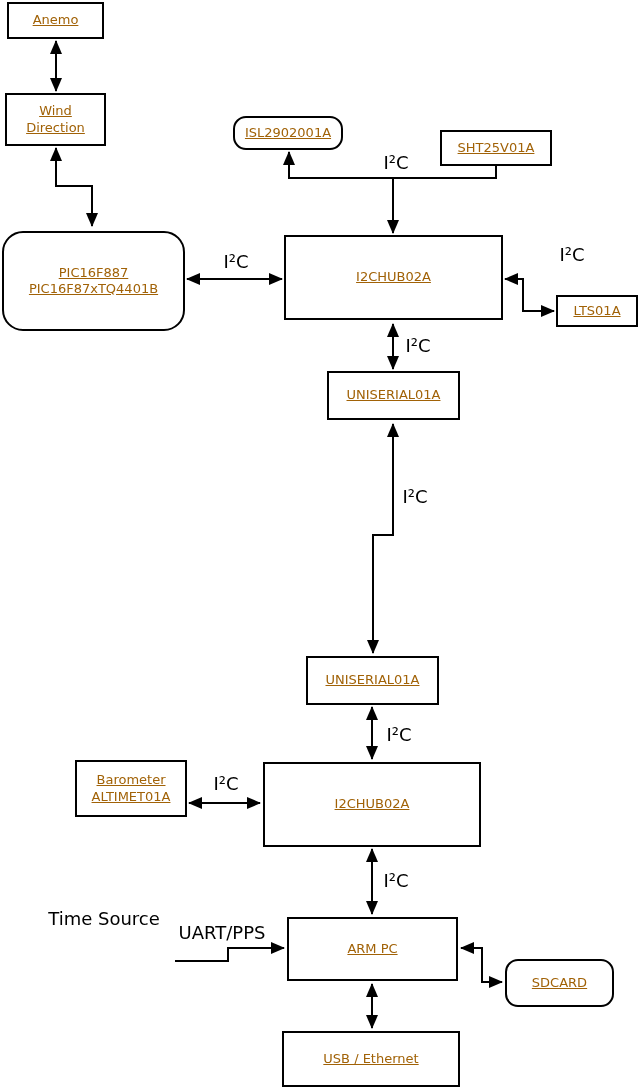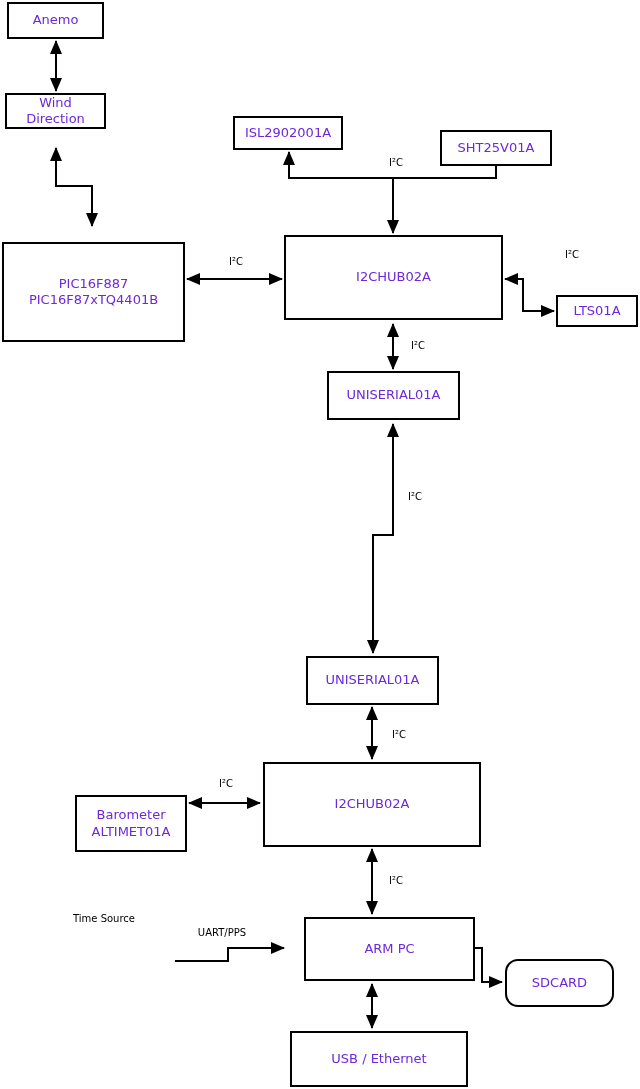--- a/index.html
+++ b/index.html
@@ -32,26 +32,27 @@
     justify-content: center;
     text-align: center;
     color: #000000;
     z-index: 2;
   }
   .node span {
     display: block;
     white-space: pre-line;
     font-size: 13px;
     line-height: 1.25;
-    color: #6d28d9;
+    color: #a16207;
+    text-decoration: underline;
   }
   .edge-label {
     position: absolute;
     transform: translate(-50%, -50%);
-    font-size: 10px;
+    font-size: 18px;
     color: #000000;
     white-space: nowrap;
     z-index: 3;
   }
 </style>
 </head>
 <body>
 
 <div id="canvas">
 
@@ -76,31 +77,31 @@
       <path d="M175,961 L228,961 L228,948 L284,948" marker-end="url(#arr)"></path>
       <path d="M461,948 L482,948 L482,982 L502,982" marker-start="url(#arr)" marker-end="url(#arr)"></path>
       <path d="M372,984 L372,1028" marker-start="url(#arr)" marker-end="url(#arr)"></path>
     </g>
   </svg>
 
   <div class="node" style="left:7px; top:2px; width:97px; height:37px;">
     <span>Anemo</span>
   </div>
 
-  <div class="node" style="left:5px; top:93px; width:101px; height:36px;">
+  <div class="node" style="left:5px; top:93px; width:101px; height:53px;">
     <span>Wind
 Direction</span>
   </div>
 
-  <div class="node" style="left:2px; top:242px; width:183px; height:100px;">
+  <div class="node" style="left:2px; top:231px; width:183px; height:100px;border-radius:21px;">
     <span>PIC16F887
 PIC16F87xTQ4401B</span>
   </div>
 
-  <div class="node" style="left:233px; top:116px; width:110px; height:34px;">
+  <div class="node" style="left:233px; top:116px; width:110px; height:34px;border-radius:13px;">
     <span>ISL2902001A</span>
   </div>
 
   <div class="node" style="left:440px; top:130px; width:112px; height:36px;">
     <span>SHT25V01A</span>
   </div>
 
   <div class="node" style="left:284px; top:235px; width:219px; height:85px;">
     <span>I2CHUB02A</span>
   </div>
@@ -114,35 +115,35 @@
   </div>
 
   <div class="node" style="left:306px; top:656px; width:133px; height:49px;">
     <span>UNISERIAL01A</span>
   </div>
 
   <div class="node" style="left:263px; top:762px; width:218px; height:85px;">
     <span>I2CHUB02A</span>
   </div>
 
-  <div class="node" style="left:75px; top:795px; width:112px; height:57px;">
+  <div class="node" style="left:75px; top:760px; width:112px; height:57px;">
     <span>Barometer
 ALTIMET01A</span>
   </div>
 
-  <div class="node" style="left:287px; top:917px; width:171px; height:64px;margin-left:17px;">
+  <div class="node" style="left:287px; top:917px; width:171px; height:64px;">
     <span>ARM PC</span>
   </div>
 
 
   <div class="node" style="left:505px; top:959px; width:109px; height:48px;border-radius:13px;">
     <span>SDCARD</span>
   </div>
 
-  <div class="node" style="left:290px; top:1031px; width:178px; height:56px;">
+  <div class="node" style="left:282px; top:1031px; width:178px; height:56px;">
     <span>USB / Ethernet</span>
   </div>
 
   <span class="edge-label" style="left:236px; top:261px;">I²C</span>
 
   <span class="edge-label" style="left:396px; top:162px;">I²C</span>
 
   <span class="edge-label" style="left:572px; top:254px;">I²C</span>
 
   <span class="edge-label" style="left:418px; top:345px;">I²C</span>

